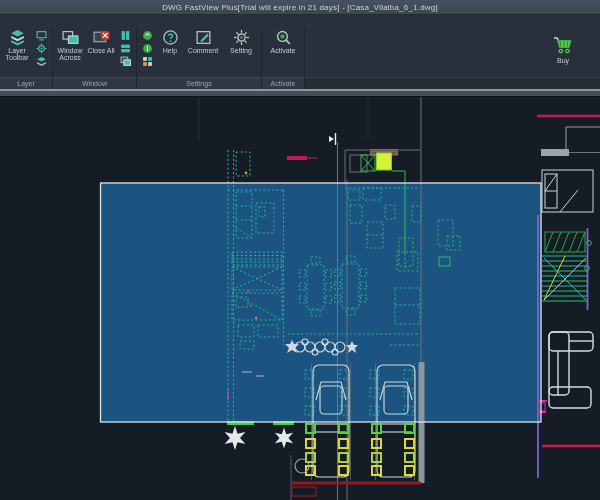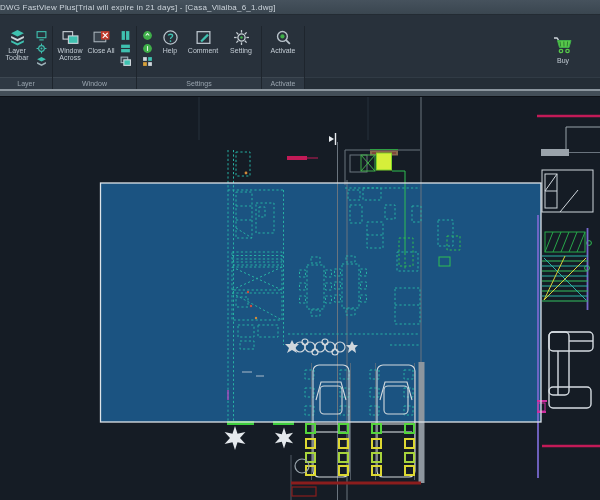--- a/index.html
+++ b/index.html
@@ -1,21 +1,21 @@
 <!DOCTYPE html>
 <html><head>
 <meta charset="utf-8">
 <style>
   html,body{margin:0;padding:0;background:#0d1117;}
   .app{width:600px;height:500px;position:relative;overflow:hidden;
        font-family:"Liberation Sans",sans-serif;background:#141b24;
        -webkit-font-smoothing:antialiased;}
   
   .titlebar{height:15px;background:linear-gradient(#46525d,#3a4650);
-            display:flex;align-items:center;
+            display:flex;align-items:center;justify-content:center;
             border-bottom:1px solid #232b33;box-sizing:border-box;}
   .titlebar span{font-size:8px;color:#cdd5dc;letter-spacing:.2px;}
   
   .ribbon{background:#28313b;}
   .ribbon-body{display:flex;align-items:stretch;height:63px;padding-top:11px;box-sizing:content-box;}
   .rgroup{display:flex;flex-direction:column;border-right:1px solid #1e252d;}
   .rbtns{flex:1;display:flex;align-items:flex-start;padding:2px 2px 0 2px;gap:1px;}
   .rbtn{width:30px;display:flex;flex-direction:column;align-items:center;gap:1px;
         padding:1px 0;border-radius:2px;cursor:default;}
   .rbtn .lbl{font-size:7px;line-height:7px;color:#c3ccd4;text-align:center;}

